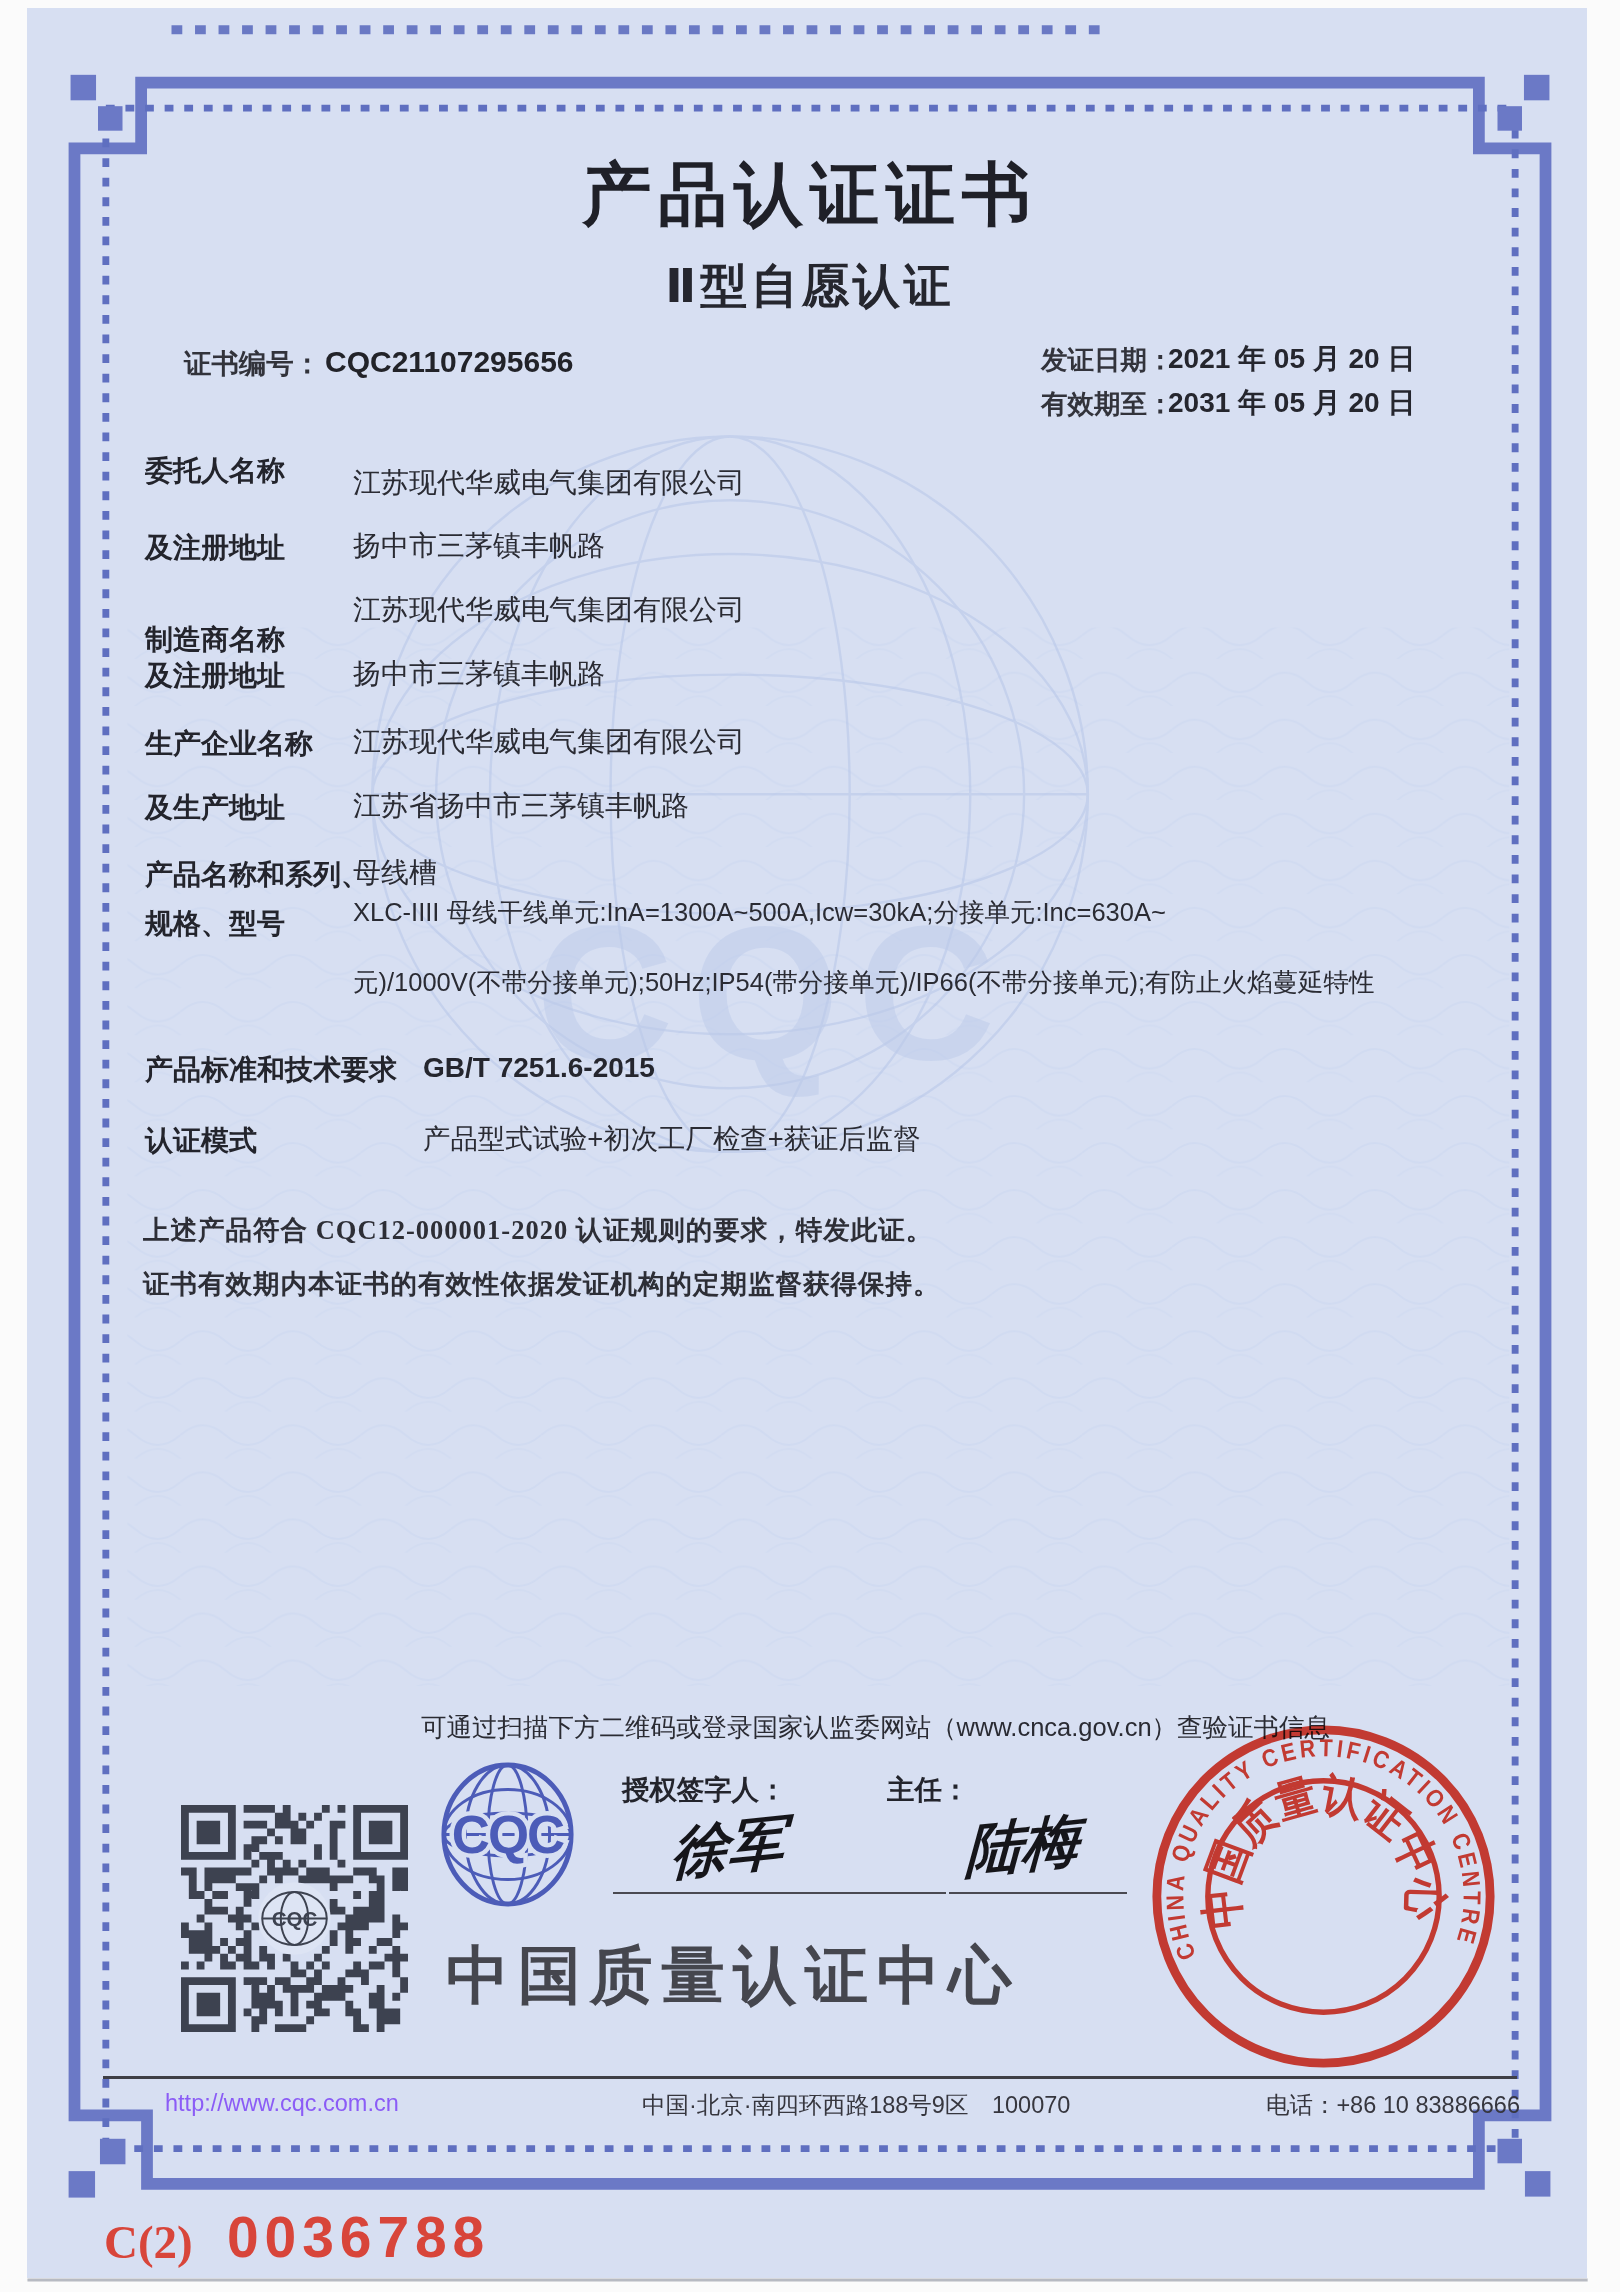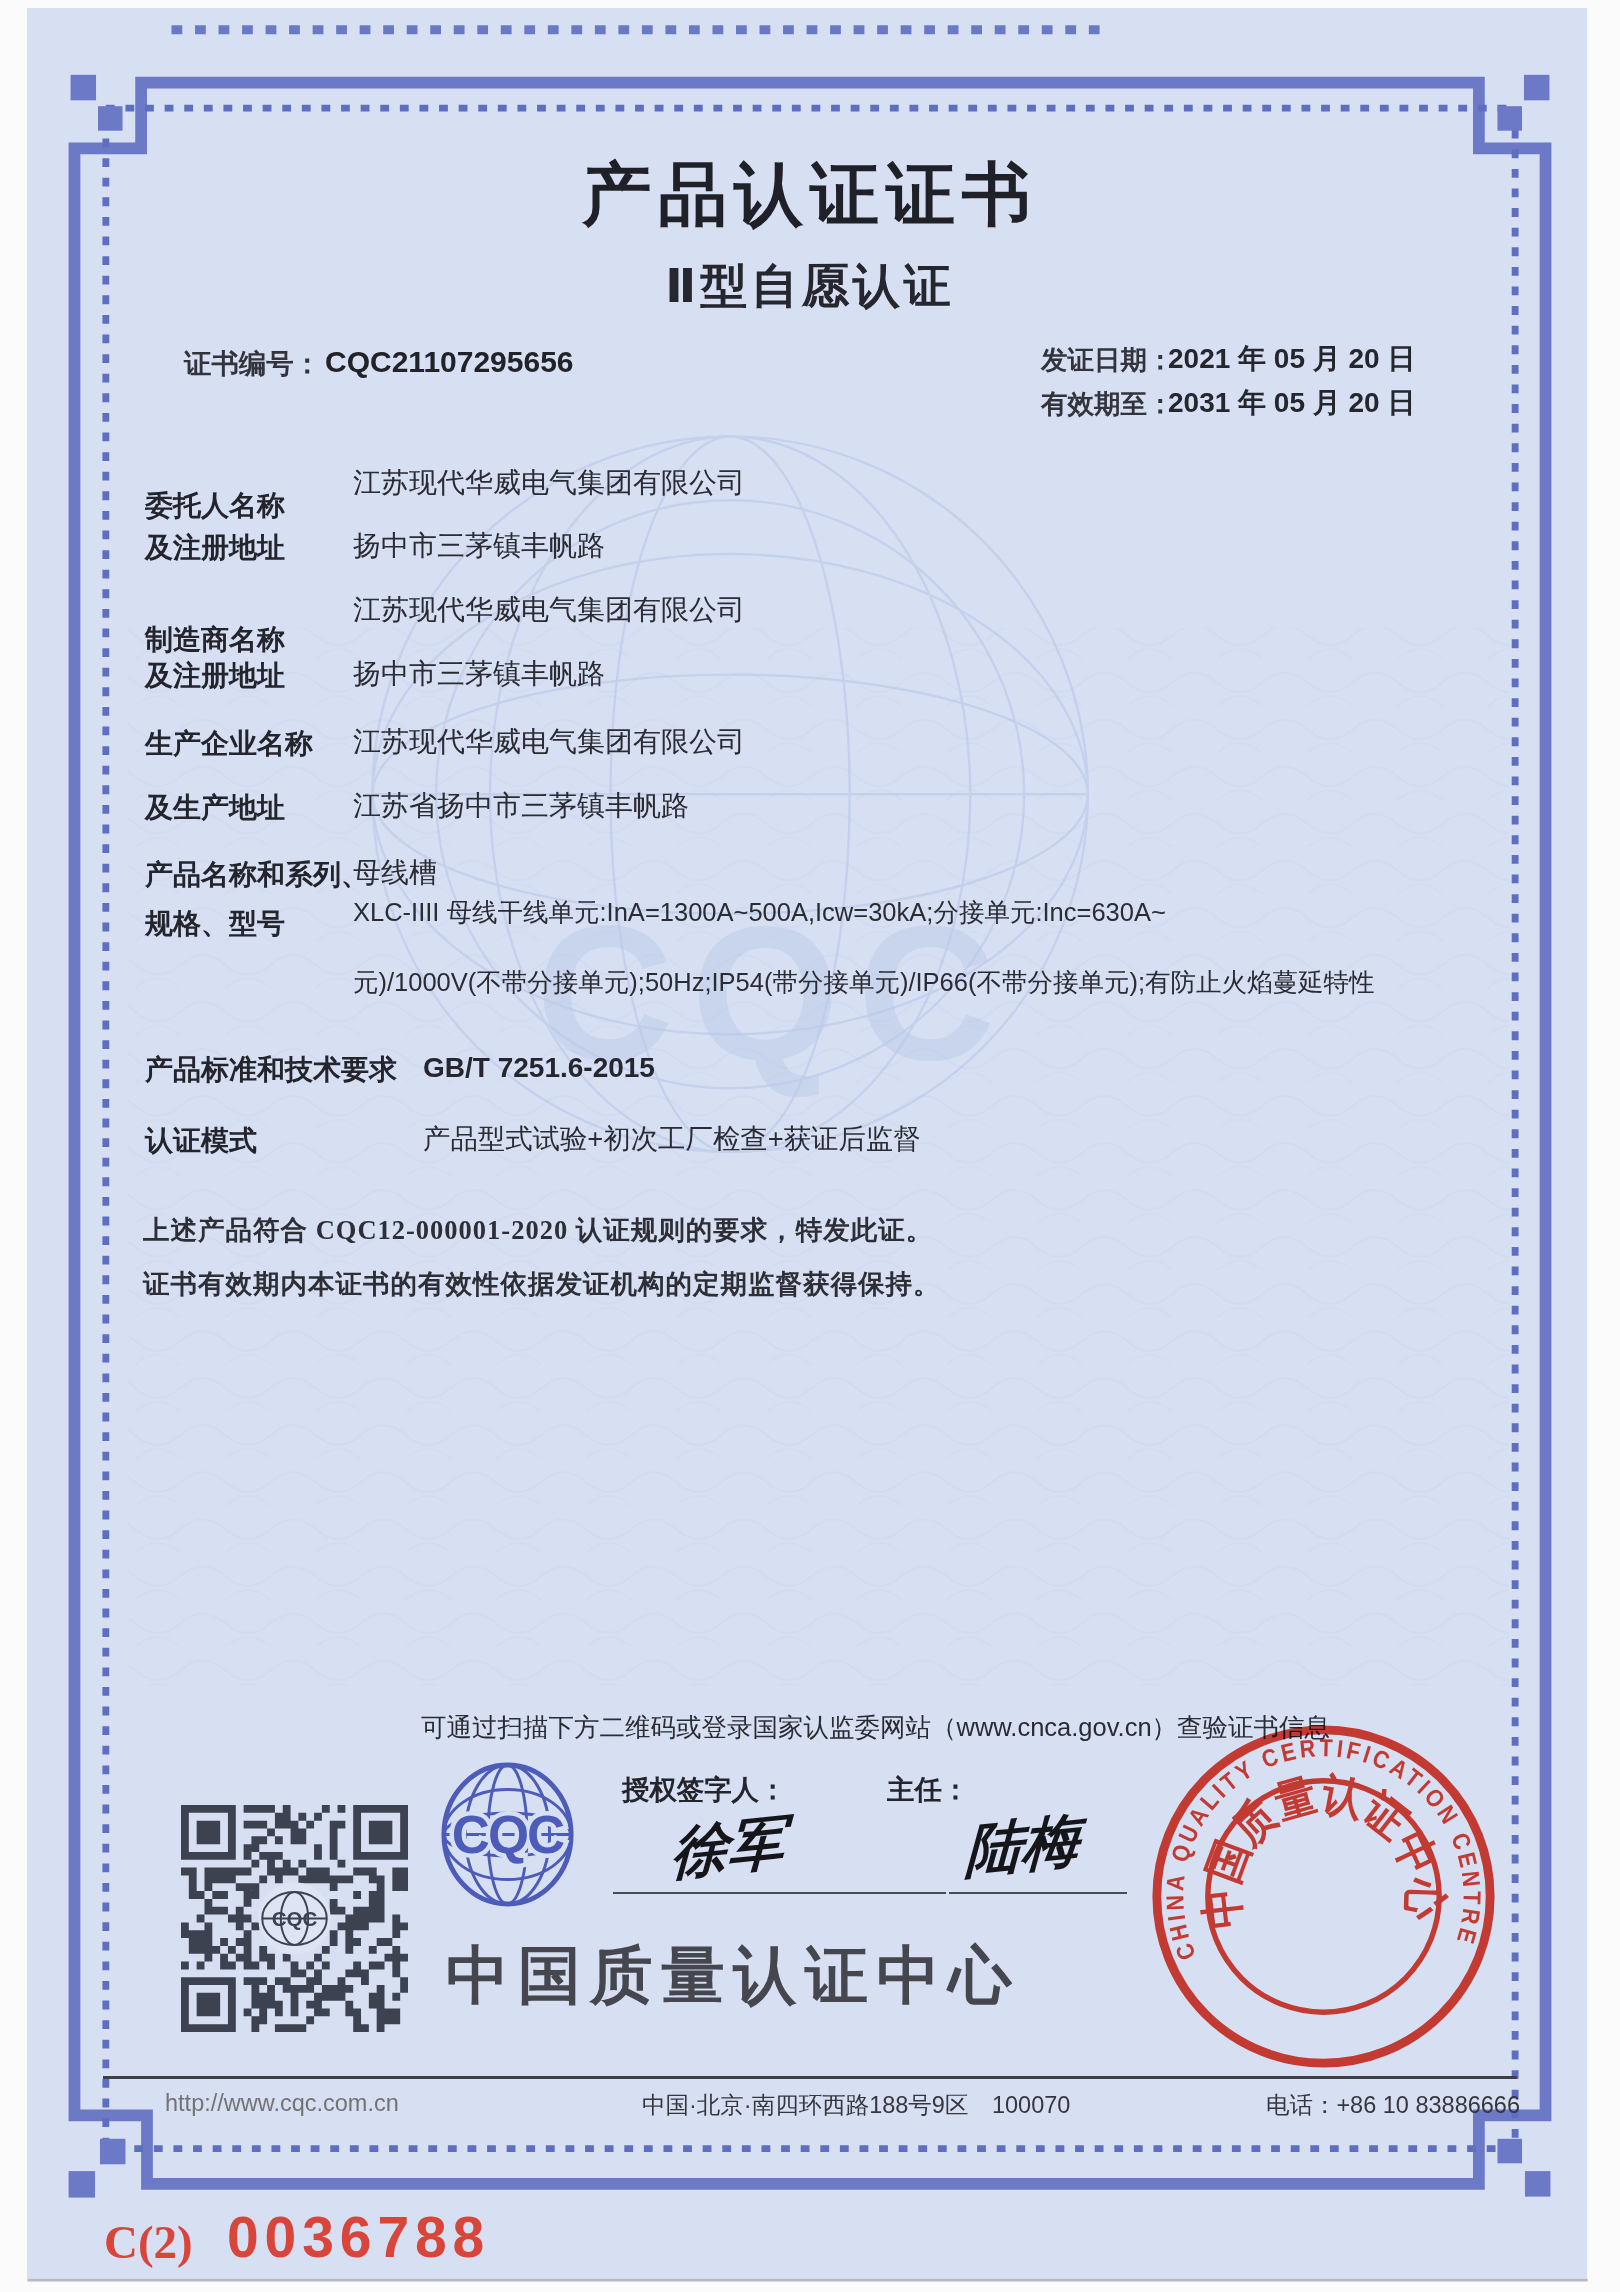--- a/index.html
+++ b/index.html
@@ -75,21 +75,21 @@
   <div class="abs title">产品认证证书</div>
 
   <div class="abs serif" style="left:184px;top:349px;font-size:27.4px;font-weight:600;color:#32333b;">证书编号：</div>
   <div class="abs" style="left:325px;top:345px;font-size:30px;font-weight:600;color:#222329;">CQC21107295656</div>
 
   <div class="abs serif" style="left:1041px;top:345px;font-size:26.5px;font-weight:600;color:#32333b;">发证日期：</div>
   <div class="abs" style="left:1168px;top:343px;font-size:28px;font-weight:600;">2021 年 05 月 20 日</div>
   <div class="abs serif" style="left:1041px;top:389px;font-size:26.5px;font-weight:600;color:#32333b;">有效期至：</div>
   <div class="abs" style="left:1168px;top:387px;font-size:28px;font-weight:600;">2031 年 05 月 20 日</div>
 
-  <div class="abs lbl" style="left:145px;top:490px;">委托人名称</div>
+  <div class="abs lbl" style="left:145px;top:455px;">委托人名称</div>
   <div class="abs val" style="left:353px;top:467px;">江苏现代华威电气集团有限公司</div>
   <div class="abs lbl" style="left:145px;top:532px;">及注册地址</div>
   <div class="abs val" style="left:353px;top:530px;">扬中市三茅镇丰帆路</div>
 
   <div class="abs lbl" style="left:145px;top:624px;">制造商名称</div>
   <div class="abs val" style="left:353px;top:594px;">江苏现代华威电气集团有限公司</div>
   <div class="abs lbl" style="left:145px;top:660px;">及注册地址</div>
   <div class="abs val" style="left:353px;top:658px;">扬中市三茅镇丰帆路</div>
 
   <div class="abs lbl" style="left:145px;top:728px;">生产企业名称</div>
@@ -166,21 +166,21 @@
       <text font-size="25" font-weight="700" fill="#e64234" letter-spacing="4">
         <textPath href="#sealRing" textLength="560" lengthAdjust="spacingAndGlyphs">CHINA  QUALITY  CERTIFICATION  CENTRE</textPath>
       </text>
       <text font-size="46" font-weight="700" fill="#e64234">
         <textPath href="#sealInner" textLength="330" lengthAdjust="spacingAndGlyphs">中国质量认证中心</textPath>
       </text>
     </svg>
   </div>
 
   <div class="abs" style="left:103px;top:2076px;width:1414px;height:2.9px;background:#3f3f46;"></div>
-  <div class="abs footer-txt" style="left:165px;top:2090px;color:#737373;">http://www.cqc.com.cn</div>
+  <div class="abs footer-txt" style="left:165px;top:2090px;color:#8b5cf6;">http://www.cqc.com.cn</div>
   <div class="abs footer-txt" style="left:642px;top:2092px;">中国·北京·南四环西路188号9区　100070</div>
   <div class="abs footer-txt" style="right:100px;top:2092px;">电话：+86 10 83886666</div>
 
   <div class="abs serial-prefix" style="left:104px;top:2215px;">C(2)</div>
   <div class="abs serial-num" style="left:227px;top:2205px;">0036788</div>
 
 </div>
 
 
 </body></html>

